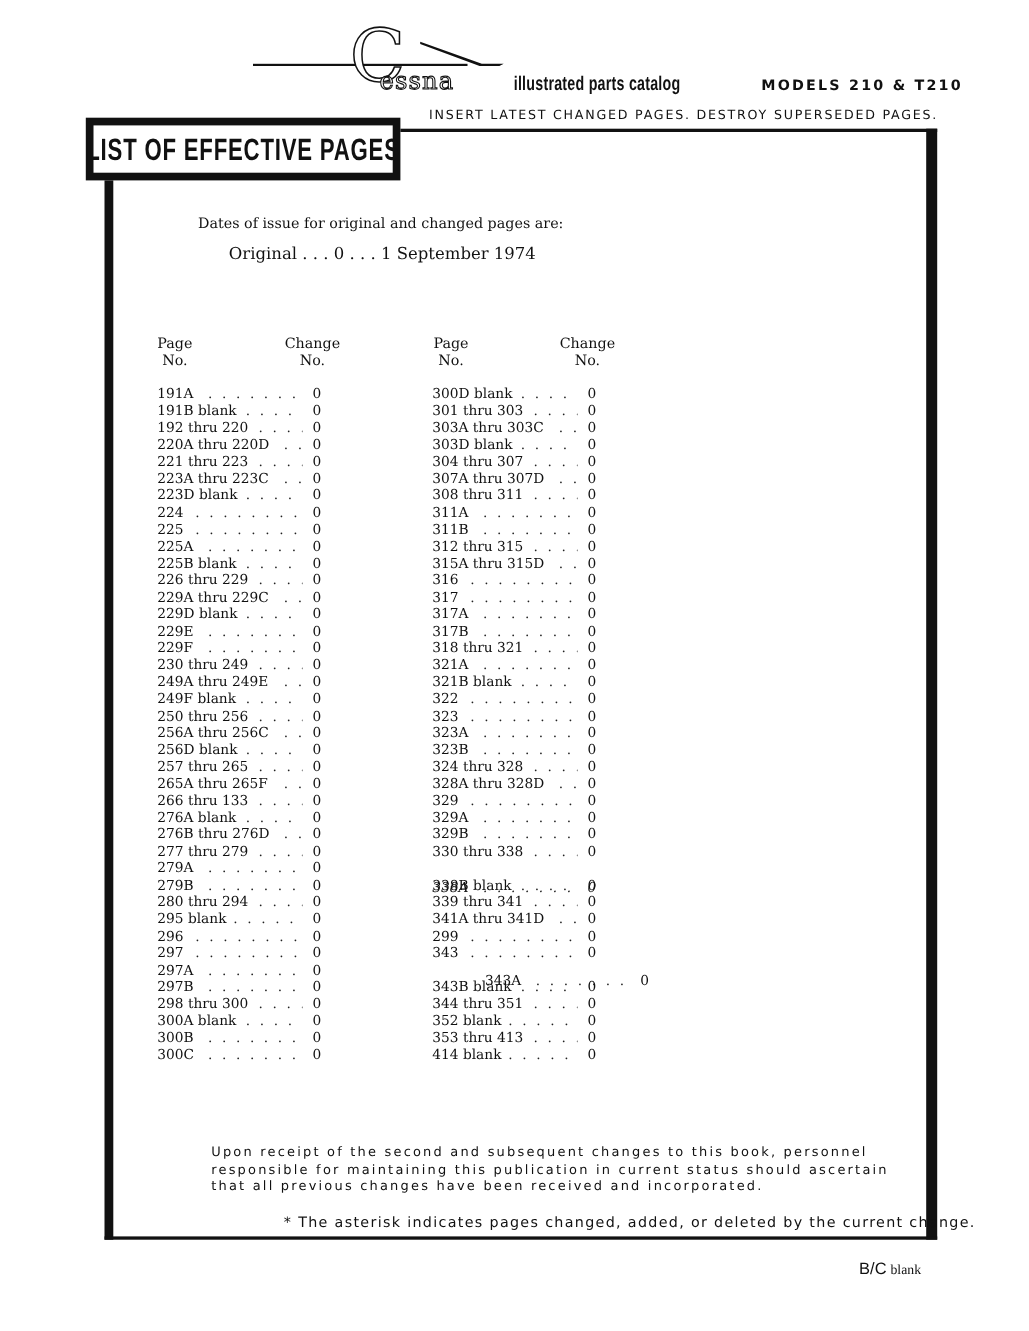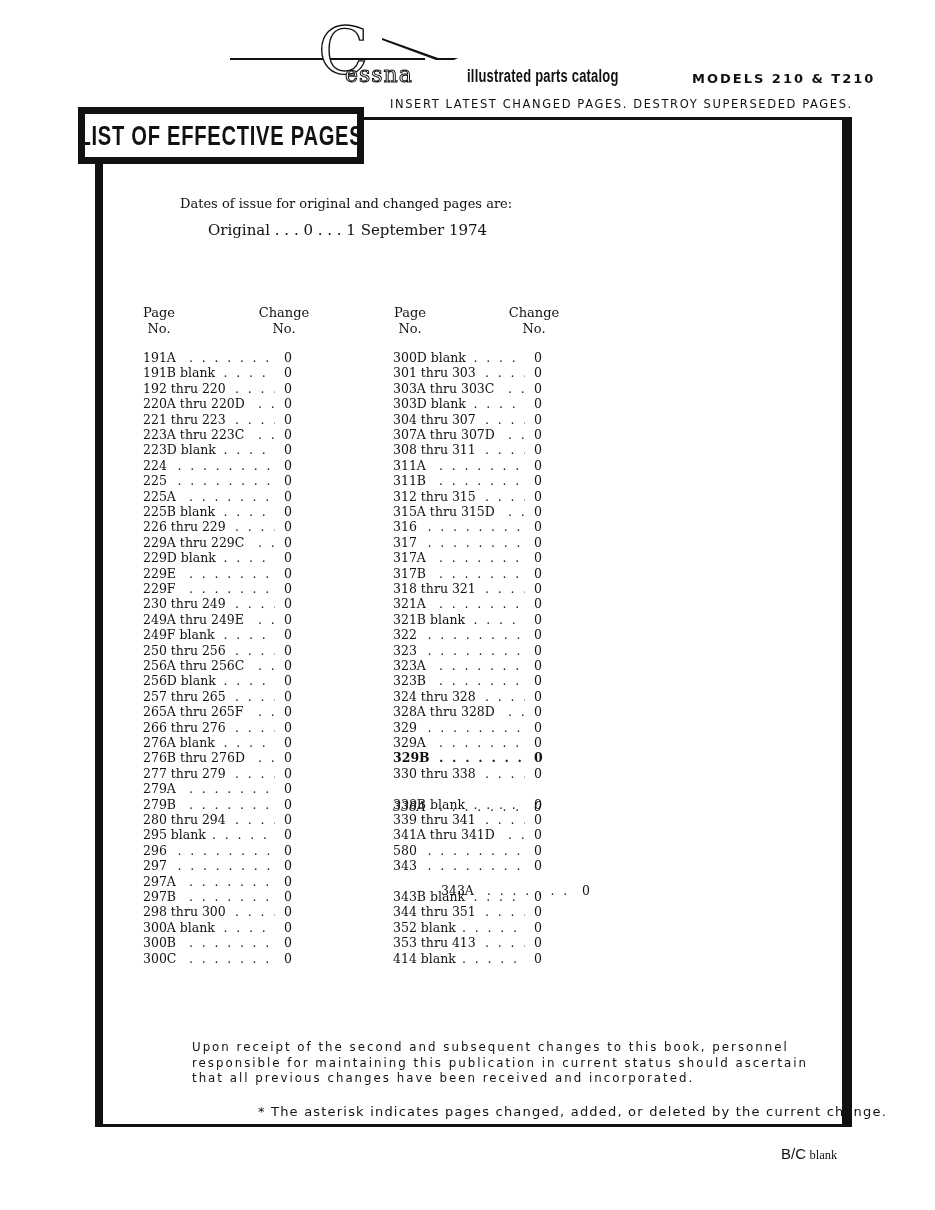--- a/index.html
+++ b/index.html
@@ -202,21 +202,21 @@
       <span class="page">257 thru 265</span>
       <span class="leader" style="left: 92px; width: 40px; overflow: hidden;">.  .  .  .  </span>
       <span class="chg" style="left: 141px;">0</span>
     </div>
     <div class="row" style="top: 354.2px; width: 160px;">
       <span class="page">265A thru 265F</span>
       <span class="leader" style="left: 115px; width: 17px; overflow: hidden;">.  .  </span>
       <span class="chg" style="left: 141px;">0</span>
     </div>
     <div class="row" style="top: 369.6px; width: 160px;">
-      <span class="page">266 thru 276</span>
+      <span class="page">266 thru 133</span>
       <span class="leader" style="left: 92px; width: 40px; overflow: hidden;">.  .  .  .  </span>
       <span class="chg" style="left: 141px;">0</span>
     </div>
     <div class="row" style="top: 385px; width: 160px;">
       <span class="page">276A blank</span>
       <span class="leader" style="left: 80.5px; width: 51.5px; overflow: hidden;">.  .  .  .  .  </span>
       <span class="chg" style="left: 141px;">0</span>
     </div>
     <div class="row" style="top: 400.4px; width: 160px;">
       <span class="page">276B thru 276D</span>
@@ -413,21 +413,21 @@
     <div class="row" style="top: 369.6px; width: 160px;">
       <span class="page">329</span>
       <span class="leader" style="left: 34.5px; width: 97.5px; overflow: hidden;">.  .  .  .  .  .  .  .  .  </span>
       <span class="chg" style="left: 141px;">0</span>
     </div>
     <div class="row" style="top: 385px; width: 160px;">
       <span class="page">329A</span>
       <span class="leader" style="left: 46px; width: 86px; overflow: hidden;">.  .  .  .  .  .  .  .  </span>
       <span class="chg" style="left: 141px;">0</span>
     </div>
-    <div class="row" style="top: 400.4px; width: 160px; font-weight: bold;">
+    <div class="row" style="top: 400.4px; width: 160px;">
       <span class="page">329B</span>
       <span class="leader" style="left: 46px; width: 86px; overflow: hidden;">.  .  .  .  .  .  .  .  </span>
       <span class="chg" style="left: 141px;">0</span>
     </div>
     <div class="row" style="top: 415.8px; width: 160px;">
       <span class="page">330 thru 338</span>
       <span class="leader" style="left: 92px; width: 40px; overflow: hidden;">.  .  .  .  </span>
       <span class="chg" style="left: 141px;">0</span>
     </div>
     <div class="row" style="top: 449px; width: 160px; font-style: italic;">
@@ -444,21 +444,21 @@
       <span class="page">339 thru 341</span>
       <span class="leader" style="left: 92px; width: 40px; overflow: hidden;">.  .  .  .  </span>
       <span class="chg" style="left: 141px;">0</span>
     </div>
     <div class="row" style="top: 477.4px; width: 160px;">
       <span class="page">341A thru 341D</span>
       <span class="leader" style="left: 115px; width: 17px; overflow: hidden;">.  .  </span>
       <span class="chg" style="left: 141px;">0</span>
     </div>
     <div class="row" style="top: 492.8px; width: 160px;">
-      <span class="page">580</span>
+      <span class="page">299</span>
       <span class="leader" style="left: 34.5px; width: 97.5px; overflow: hidden;">.  .  .  .  .  .  .  .  .  </span>
       <span class="chg" style="left: 141px;">0</span>
     </div>
     <div class="row" style="top: 508.2px; width: 160px;">
       <span class="page">343</span>
       <span class="leader" style="left: 34.5px; width: 97.5px; overflow: hidden;">.  .  .  .  .  .  .  .  .  </span>
       <span class="chg" style="left: 141px;">0</span>
     </div>
     <div class="row" style="top: 533px; width: 160px; margin-left: 48px;">
       <span class="page">343A</span>

